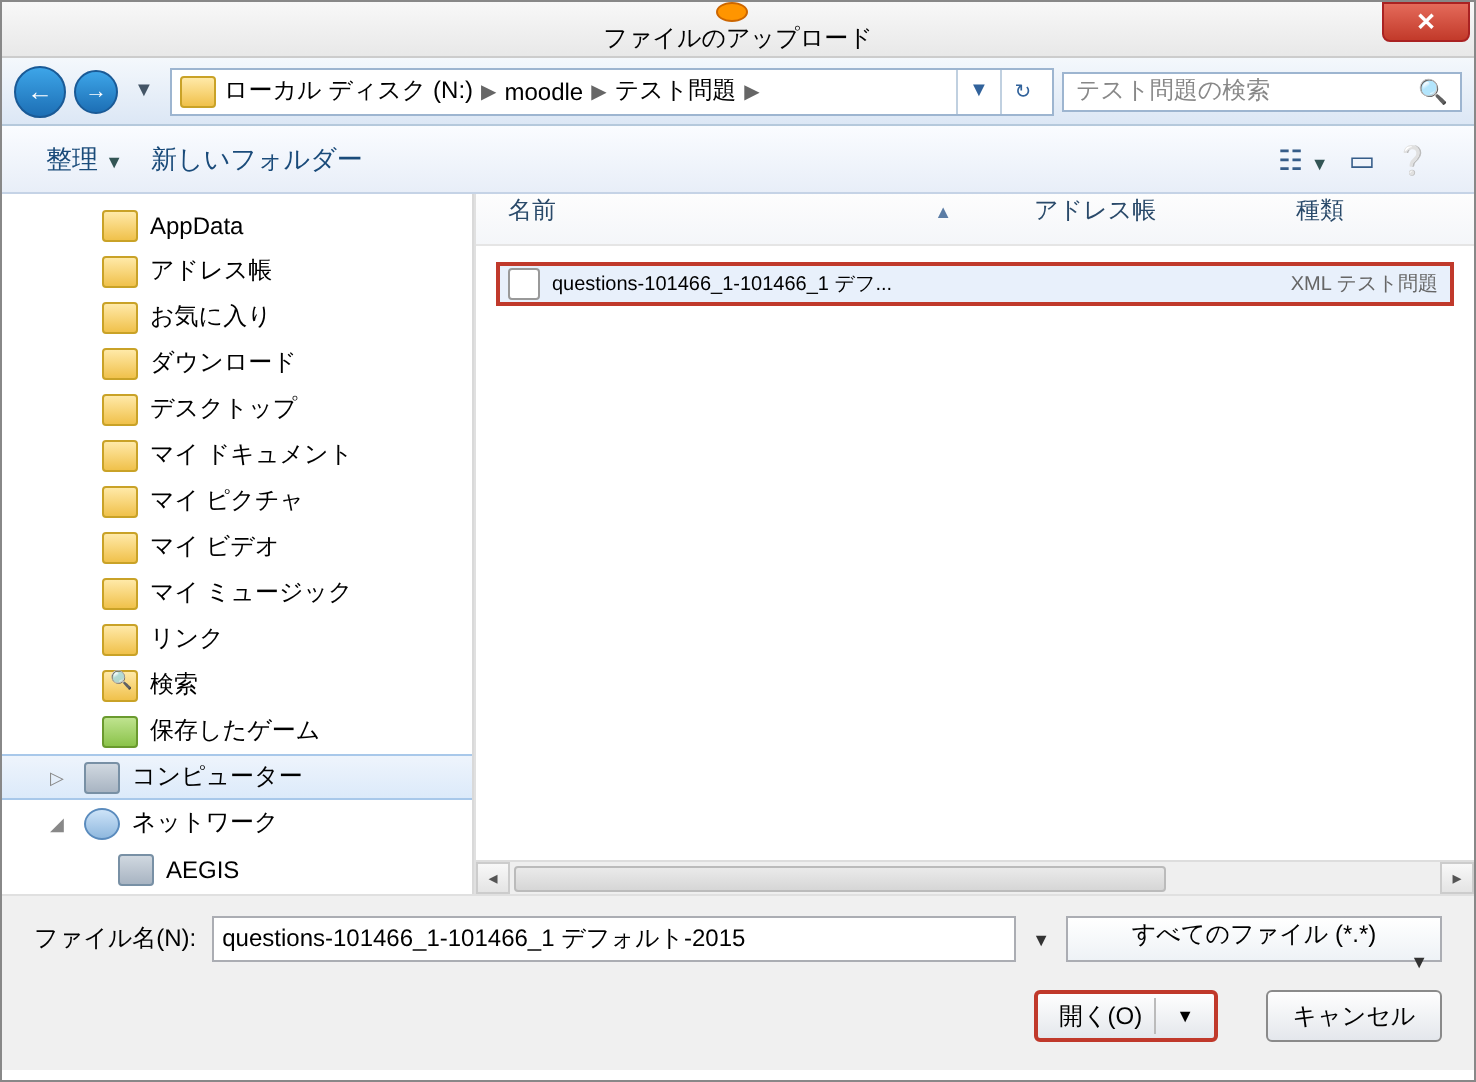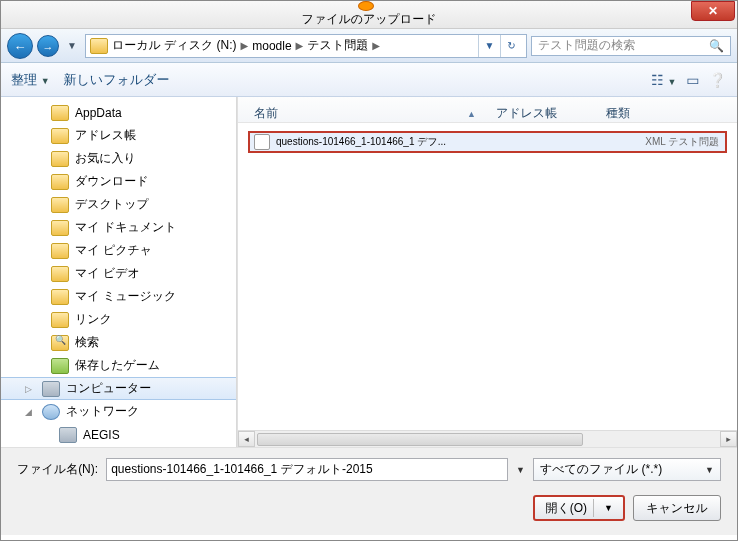--- a/index.html
+++ b/index.html
@@ -15,59 +15,59 @@
     .nav-fwd { width: 22px; height: 22px; font-size: 11px; }
     .dropdown-arrow { padding: 0 4px; color: #456; font-size: 10px; }
     .address { flex: 1; height: 24px; border: 1px solid #9db5d0; background: #fff; display: flex; align-items: center; padding: 0 4px; gap: 4px; font-size: 12px; }
     .address .folder-mini { width: 18px; height: 16px; background: linear-gradient(#ffe9a8, #f0c14b); border: 1px solid #c9a227; border-radius: 2px; }
     .address .sep { color: #666; font-size: 10px; }
     .addr-end { display: flex; }
     .addr-btn { width: 22px; height: 22px; border-left: 1px solid #c0d0e0; display: flex; align-items: center; justify-content: center; color: #31629b; font-size: 10px; }
     .searchbox { width: 200px; height: 20px; border: 1px solid #9db5d0; background: #fff; display: flex; align-items: center; padding: 0 6px; font-size: 12px; color: #888; }
     .searchbox .mag { margin-left: auto; color: #4a72a5; }
 
-    .toolbar { height: 34px; background: linear-gradient(#fafcff, #e8eef8); border-bottom: 1px solid #c5d3e6; display: flex; align-items: center; padding: 0 10px; gap: 14px; font-size: 13px; color: #1a4b7a; }
+    .toolbar { height: 34px; background: linear-gradient(#fafcff, #e8eef8); border-bottom: 1px solid #c5d3e6; display: flex; align-items: center; padding: 0 22px; gap: 14px; font-size: 13px; color: #1a4b7a; }
     .toolbar .arrow { font-size: 9px; color: #355; }
     .toolbar-right { margin-left: auto; display: flex; align-items: center; gap: 10px; color: #365d89; }
     .tb-icon { font-size: 14px; }
 
     .content { display: flex; height: 350px; }
     .sidebar { width: 236px; border-right: 1px solid #d9d9d9; background: #fff; overflow-y: auto; padding: 4px 0; }
     .tree-item { display: flex; align-items: center; height: 23px; padding-left: 50px; font-size: 12px; gap: 6px; cursor: default; }
     .tree-item.level2 { padding-left: 58px; }
     .tree-item.selected { background: linear-gradient(#eef4fc, #dceafa); border: 1px solid #a8c8ea; border-left: none; border-right: none; }
     .tree-icon { width: 18px; height: 16px; background: linear-gradient(#ffe9a8, #f0c14b); border: 1px solid #c9a227; border-radius: 2px; position: relative; flex-shrink: 0; }
     .tree-icon.search::after { content: "🔍"; position: absolute; font-size: 9px; left: 3px; top: -1px; }
     .tree-icon.saved { background: linear-gradient(#bfe38f, #8bc34a); border-color: #6a9a2e; }
     .tree-icon.computer { background: linear-gradient(#d0d8e0, #a8b4c2); border-color: #7890a5; border-radius: 2px; }
     .tree-icon.network { background: linear-gradient(#cde3f8, #8fb8de); border-color: #5a8bbd; border-radius: 50%; }
 
     .listpane { flex: 1; display: flex; flex-direction: column; border-left: 1px solid #e0e0e0; }
-    .list-header { height: 26px; display: flex; align-items: flex-end; border-bottom: 1px solid #e5e5e5; font-size: 12px; color: #2a4a6a; background: linear-gradient(#fdfdfd, #f4f6f9); }
+    .list-header { height: 26px; display: flex; align-items: flex-start; border-bottom: 1px solid #e5e5e5; font-size: 12px; color: #2a4a6a; background: linear-gradient(#fdfdfd, #f4f6f9); gap: 21px; }
     .lh-name { padding-left: 16px; width: 258px; display: flex; align-items: center; gap: 50px; }
     .lh-sort { color: #5a7ca5; font-size: 9px; margin-left: auto; margin-right: 20px; }
     .lh-date { width: 110px; }
     .lh-type { flex: 1; }
     .list-body { flex: 1; padding: 8px 10px; position: relative; }
     .file-row { height: 22px; display: flex; align-items: center; border: 2px solid #c0392b; background: #e8f0fb; font-size: 10px; padding-left: 4px; gap: 6px; }
     .file-icon { width: 16px; height: 16px; background: #fff; border: 1px solid #999; border-radius: 2px; }
     .file-name { width: 230px; overflow: hidden; white-space: nowrap; }
     .file-type { margin-left: auto; padding-right: 6px; color: #666; }
     .hscroll { height: 17px; background: #f0f0f0; border-top: 1px solid #ddd; display: flex; }
     .hs-arrow { width: 17px; background: linear-gradient(#f8f8f8, #e4e4e4); border: 1px solid #ccc; display: flex; align-items: center; justify-content: center; font-size: 9px; color: #555; }
     .hs-track { flex: 1; background: #efefef; display: flex; align-items: center; }
     .hs-thumb { height: 13px; width: 70%; background: linear-gradient(#eaeaea, #d6d6d6); border: 1px solid #bbb; margin-left: 2px; border-radius: 2px; }
 
     .bottom { padding: 10px 16px 14px; border-top: 1px solid #e0e0e0; background: #f0f0f0; }
     .filename-row { display: flex; align-items: center; gap: 8px; font-size: 12px; }
     .fn-label { white-space: nowrap; }
     .fn-input { flex: 1; height: 23px; border: 1px solid #abadb3; background: #fff; padding: 0 4px; font-size: 12px; }
-    .fn-filter { width: 188px; height: 23px; border: 1px solid #abadb3; background: linear-gradient(#fff, #eef2f6); padding: 0 6px; font-size: 12px; display: flex; align-items: center; }
+    .fn-filter { width: 188px; height: 23px; border: 1px solid #abadb3; background: linear-gradient(#fff, #eef2f6); padding: 0 6px; font-size: 12px; display: flex; align-items: center; flex-direction: column; }
     .fn-filter .dd { margin-left: auto; font-size: 9px; color: #333; }
-    .buttons { display: flex; justify-content: flex-end; gap: 8px; margin-top: 14px; align-items: flex-end; }
+    .buttons { display: flex; justify-content: flex-end; gap: 24px; margin-top: 14px; align-items: flex-end; }
     .btn { height: 26px; min-width: 88px; border: 1px solid #8a8a8a; background: linear-gradient(#fefefe, #e4e7ec); font-size: 12px; display: flex; align-items: center; justify-content: center; padding: 0 10px; border-radius: 3px; }
     .btn.open { border: 2px solid #c0392b; }
     .btn .dd { margin-left: 4px; font-size: 9px; }
     .btn .sep-v { width: 1px; height: 18px; background: #bbb; margin: 0 6px; }
   </style>
 </head>
 <body>
 
 <div class="titlebar">
   <div class="titlebar-icon"></div>

